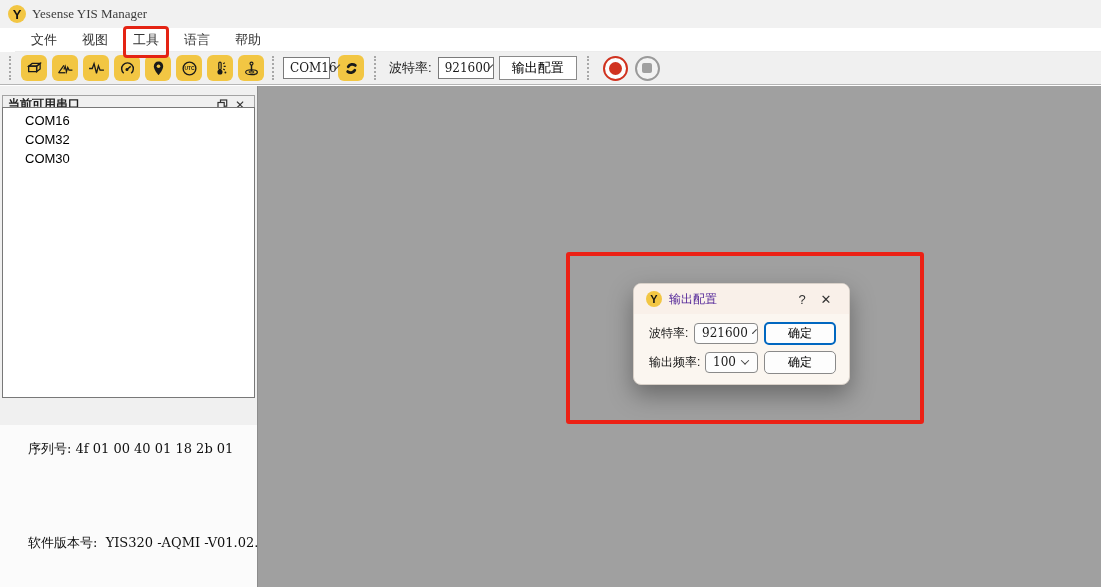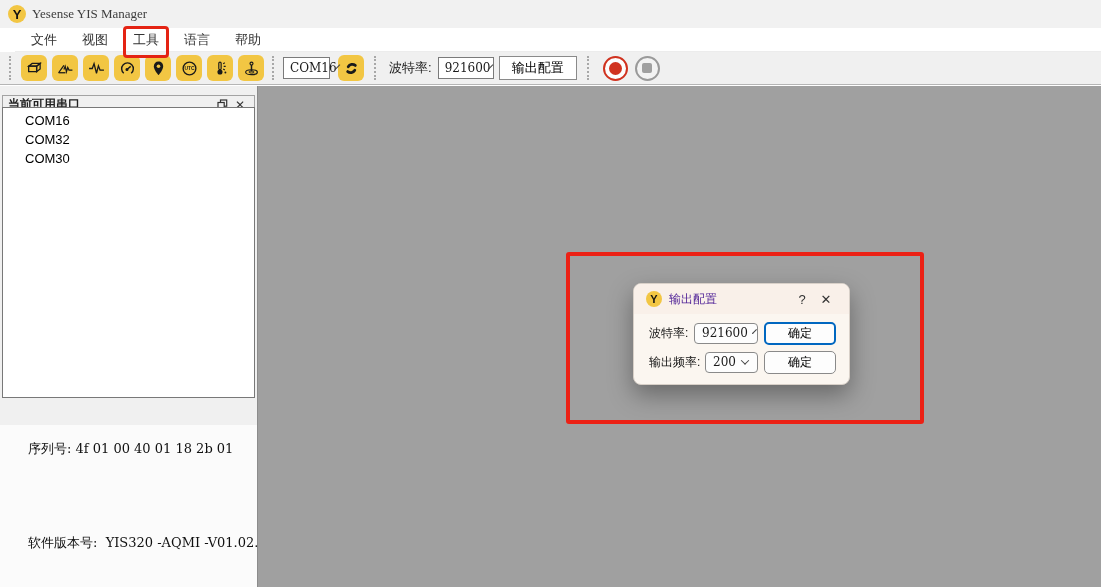--- a/index.html
+++ b/index.html
@@ -265,19 +265,19 @@
       <span class="dlg-label">波特率:</span>
       <div class="dlg-combo w64">
         <span class="combo-text">921600</span>
         <span class="chev"></span>
       </div>
       <button class="dlg-btn focused">确定</button>
     </div>
     <div class="dlg-row">
       <span class="dlg-label">输出频率:</span>
       <div class="dlg-combo w53">
-        <span class="combo-text">200</span>
+        <span class="combo-text">100</span>
         <span class="chev"></span>
       </div>
       <button class="dlg-btn">确定</button>
     </div>
   </div>
 </div>
 
 </body></html>

